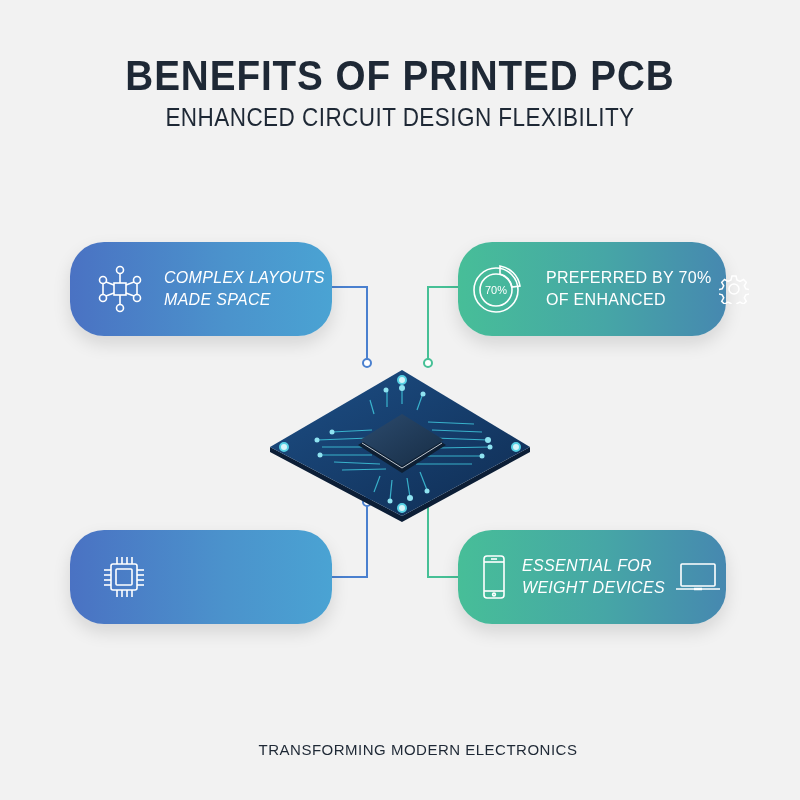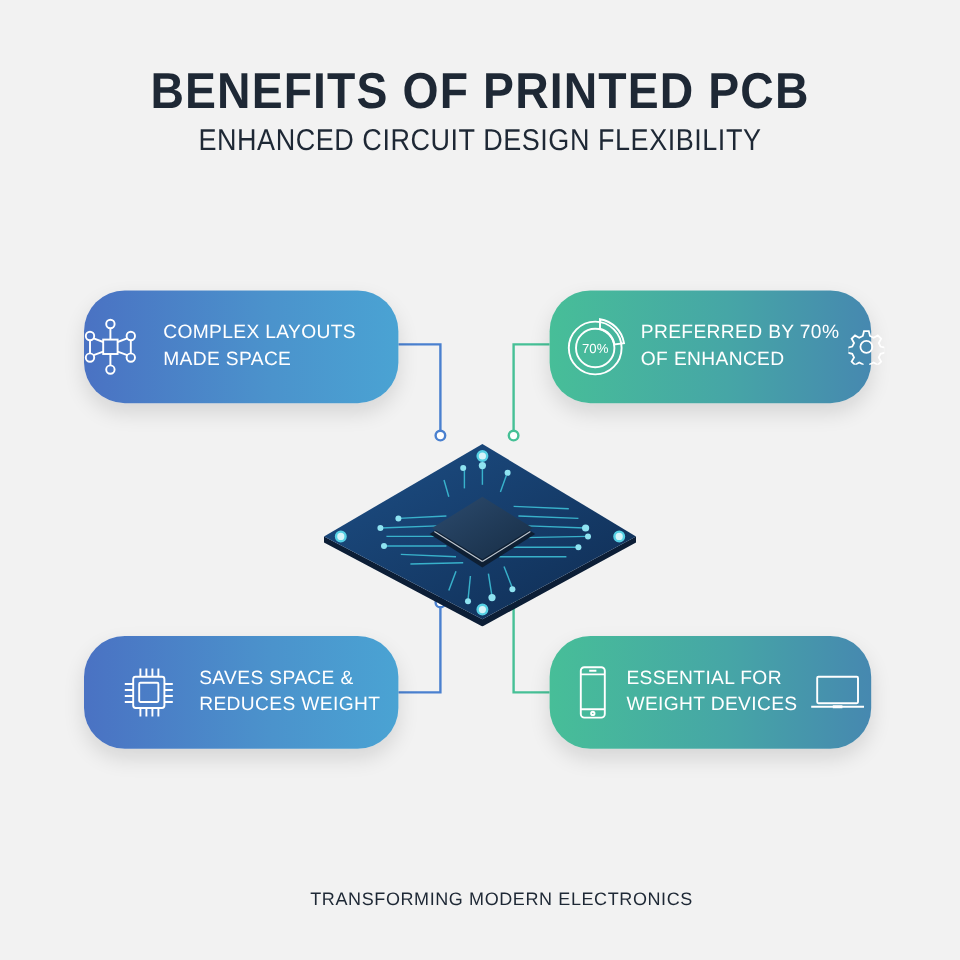--- a/index.html
+++ b/index.html
@@ -120,21 +120,21 @@
   </g>
 
   <polygon points="96,93 140,65 184,93 140,121" fill="#0e1f33"></polygon>
   <polygon points="98,88 140,62 182,88 140,114" fill="url(#chipg)"></polygon>
   <g stroke="#c0c8d0" stroke-width="1">
     <line x1="100" y1="91" x2="140" y2="116"></line>
       <line x1="140" y1="116" x2="180" y2="91"></line>
   </g>
 </svg>
 
-<div class="card blue" style="left:70px; top:242px; width:262px; ">
+<div class="card blue" style="left:70px; top:242px; width:262px; padding-left:28px;font-style:italic;">
   <span class="icon">
     <svg width="44" height="48" viewBox="0 0 44 48" fill="none" stroke="#fff" stroke-width="1.6">
       <circle cx="22" cy="5" r="3.5"></circle>
         <circle cx="22" cy="43" r="3.5"></circle>
       <circle cx="5" cy="15" r="3.5"></circle>
         <circle cx="39" cy="15" r="3.5"></circle>
       <circle cx="5" cy="33" r="3.5"></circle>
         <circle cx="39" cy="33" r="3.5"></circle>
       <rect x="16" y="18" width="12" height="12"></rect>
       <line x1="22" y1="8.5" x2="22" y2="18"></line>
@@ -155,21 +155,21 @@
 
 <div class="card green" style="left:458px; top:242px; width:268px; padding-left:12px;">
   <span class="icon" style="position:relative;">
     <svg width="52" height="52" viewBox="0 0 52 52" fill="none" stroke="#fff" stroke-width="1.6">
       <circle cx="26" cy="27" r="22"></circle>
       <circle cx="26" cy="27" r="16"></circle>
       <path d="M30 3 A24 24 0 0 1 50 23 L42 24 A16 16 0 0 0 30 11 Z"></path>
       <text x="26" y="31" fill="#fff" stroke="none" font-size="11" text-anchor="middle" font-family="Liberation Sans, sans-serif">70%</text>
     </svg>
   </span>
-  <div class="card-text" style="margin-left:12px;">
+  <div class="card-text" style="margin-left:24px;">
     <div>PREFERRED BY 70%</div>
     <div>OF ENHANCED</div>
   </div>
   <span class="icon" style="margin-left:8px;">
     <svg width="30" height="30" viewBox="0 0 30 30" fill="none" stroke="#fff" stroke-width="1.5">
       <path d="M13 2 h4 l1 4 l3 1.5 l3.5-2 l2.8 2.8 l-2 3.5 l1.5 3 l4 1 v4 l-4 1 l-1.5 3 l2 3.5 l-2.8 2.8 l-3.5-2 l-3 1.5 l-1 4 h-4 l-1-4 l-3-1.5 l-3.5 2 l-2.8-2.8 l2-3.5 l-1.5-3 l-4-1 v-4 l4-1 l1.5-3 l-2-3.5 l2.8-2.8 l3.5 2 l3-1.5 z"></path>
       <circle cx="15" cy="15" r="5"></circle>
     </svg>
   </span>
 </div>
@@ -190,27 +190,23 @@
       <line x1="2" y1="15" x2="9" y2="15"></line>
         <line x1="2" y1="20" x2="9" y2="20"></line>
         <line x1="2" y1="25" x2="9" y2="25"></line>
         <line x1="2" y1="30" x2="9" y2="30"></line>
       <line x1="35" y1="15" x2="42" y2="15"></line>
         <line x1="35" y1="20" x2="42" y2="20"></line>
         <line x1="35" y1="25" x2="42" y2="25"></line>
         <line x1="35" y1="30" x2="42" y2="30"></line>
     </svg>
   </span>
-  <div class="card-text" style="margin-left:20px;">
-    <div>SAVES SPACE &amp;</div>
-    <div>REDUCES WEIGHT</div>
-  </div>
-</div>
-
-<div class="card green" style="left:458px; top:530px; width:268px; padding-left:24px;">
+</div>
+
+<div class="card green" style="left:458px; top:530px; width:268px; padding-left:24px;font-style:italic;">
   <span class="icon">
     <svg width="24" height="46" viewBox="0 0 24 46" fill="none" stroke="#fff" stroke-width="1.6">
       <rect x="2" y="2" width="20" height="42" rx="3"></rect>
       <line x1="2" y1="8" x2="22" y2="8"></line>
         <line x1="2" y1="37" x2="22" y2="37"></line>
       <line x1="9" y1="5" x2="15" y2="5"></line>
         <circle cx="12" cy="40.5" r="1.4"></circle>
     </svg>
   </span>
   <div class="card-text" style="margin-left:16px;">

